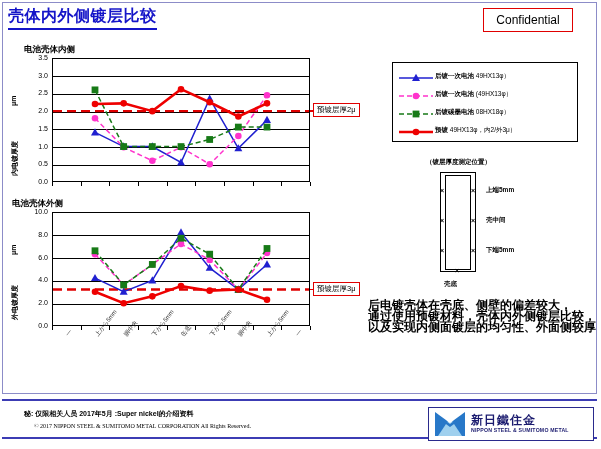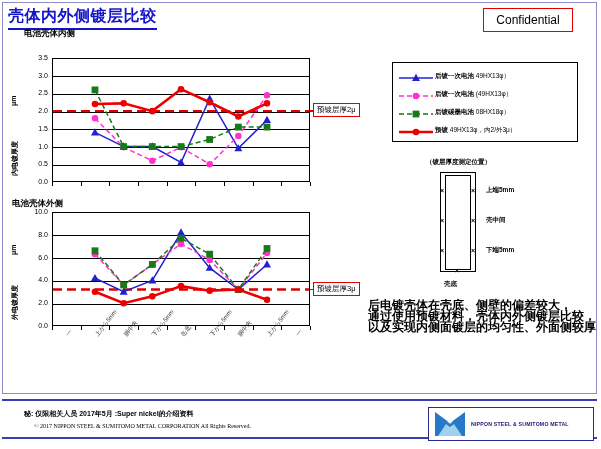--- a/index.html
+++ b/index.html
@@ -10,21 +10,21 @@
 
   
   #slide-title{left:8px;top:6px;color:#1414c8;font-size:16px;font-weight:bold;
                letter-spacing:.5px;border-bottom:2px solid #1414c8;padding-bottom:1px;}
   #confidential-badge{left:483px;top:8px;width:88px;height:22px;border:1.5px solid #e00000;
       background:#fff;color:#000;font-size:12px;display:flex;align-items:center;
       justify-content:center;}
 
   
   .section-caption{font-size:8.5px;font-weight:bold;color:#000;}
-  #caption-inner{left:24px;top:28px;}
+  #caption-inner{left:24px;top:44px;}
   #caption-outer{left:12px;top:198px;}
 
   
   .chart-box{position:absolute;}
   .plot{position:absolute;border:1px solid #000;background:#fff;box-sizing:border-box;}
   .gridline{position:absolute;left:0;right:0;height:1px;background:#000;}
   .ytick-label{position:absolute;font-size:7px;color:#000;text-align:right;width:24px;}
   .xtick{position:absolute;width:1px;background:#000;}
   .ylabel{position:absolute;font-size:7px;color:#000;font-weight:bold;
           transform:rotate(-90deg);transform-origin:left top;white-space:nowrap;}
@@ -289,15 +289,16 @@
 <div class="abs" id="footer-copy">© 2017 NIPPON STEEL &amp; SUMITOMO METAL CORPORATION All Rights Reserved.</div>
 <div class="abs" id="footer-bottom-rule"></div>
 <div class="abs" id="logo-box">
   <svg id="logo-mark" viewBox="0 0 30 24">
     <rect x="0" y="0" width="30" height="24" fill="#2878c8"></rect>
     <polygon points="15,6 27,24 3,24" fill="#9fd0ee"></polygon>
     <polygon points="0,0 15,11 30,0" fill="#ffffff"></polygon>
     <polygon points="0,1 15,12 30,1 30,4 15,15 0,4" fill="#2878c8"></polygon>
   </svg>
   <div id="logo-text">
+    <div id="logo-jp">新日鐵住金</div>
     <div id="logo-en">NIPPON STEEL &amp; SUMITOMO METAL</div>
   </div>
 </div>
 
 </body></html>

